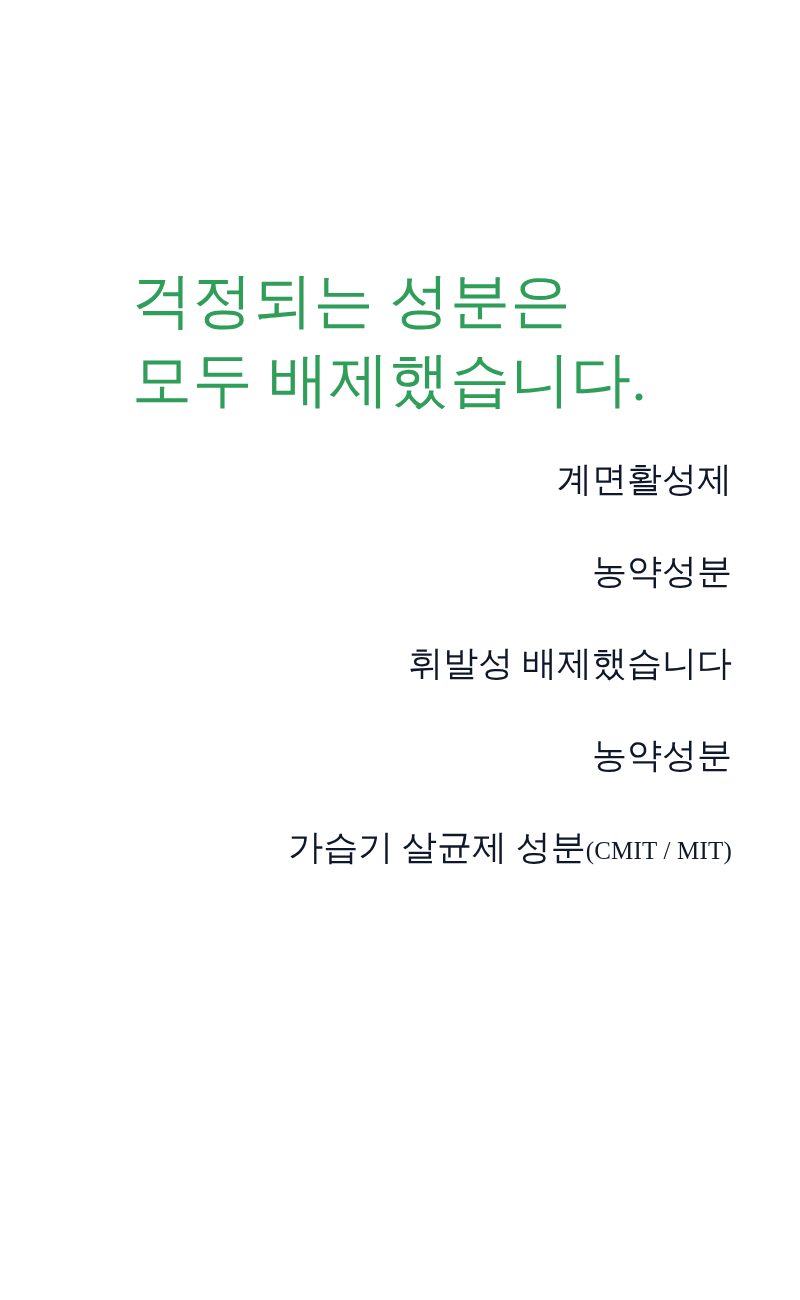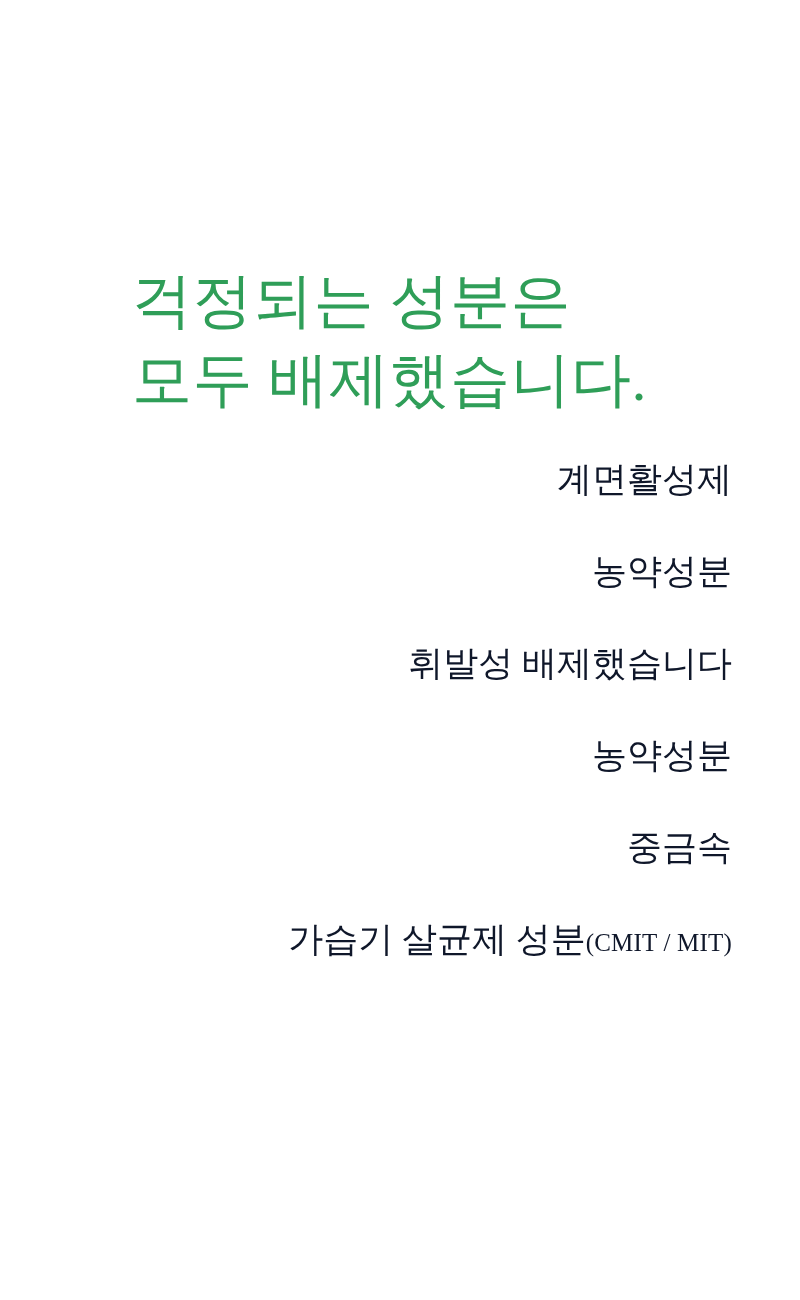--- a/index.html
+++ b/index.html
@@ -85,21 +85,18 @@
       <li>
         <span class="item-label">농약성분</span><span class="item-note"></span>
       </li>
       <li>
         <span class="item-label">휘발성 배제했습니다</span><span class="item-note"></span>
       </li>
       <li>
         <span class="item-label">농약성분</span><span class="item-note"></span>
       </li>
       <li>
-        <span class="item-label">중금속</span><span class="item-note"></span>
-      </li>
-      <li>
         <span class="item-label">가습기 살균제 성분</span><span class="item-note">(CMIT / MIT)</span>
       </li>
     </ul>
 
   </div>
 </div>
 
 </body></html>

